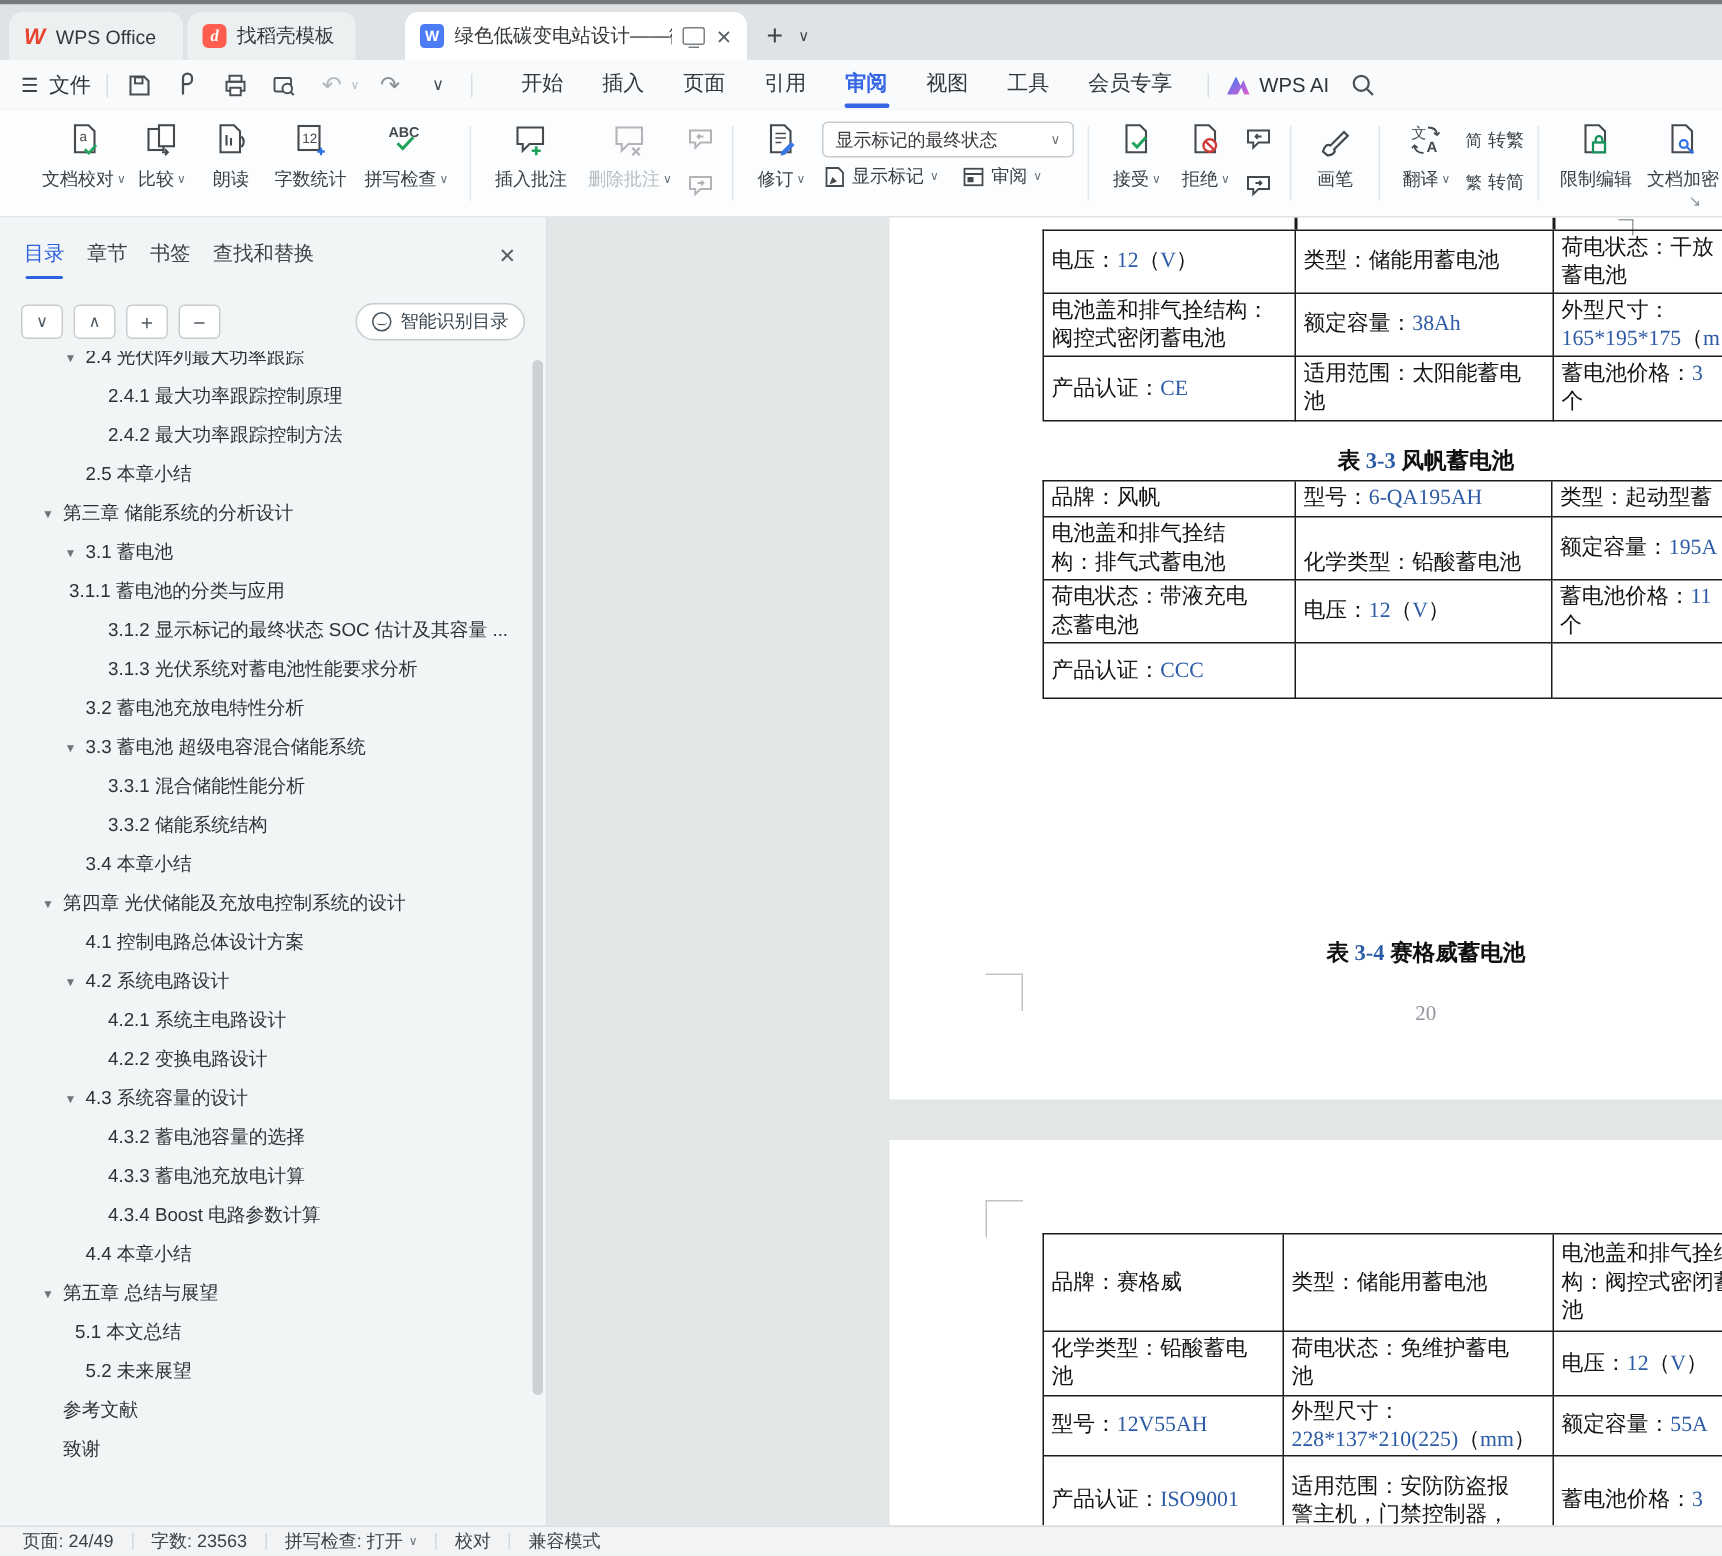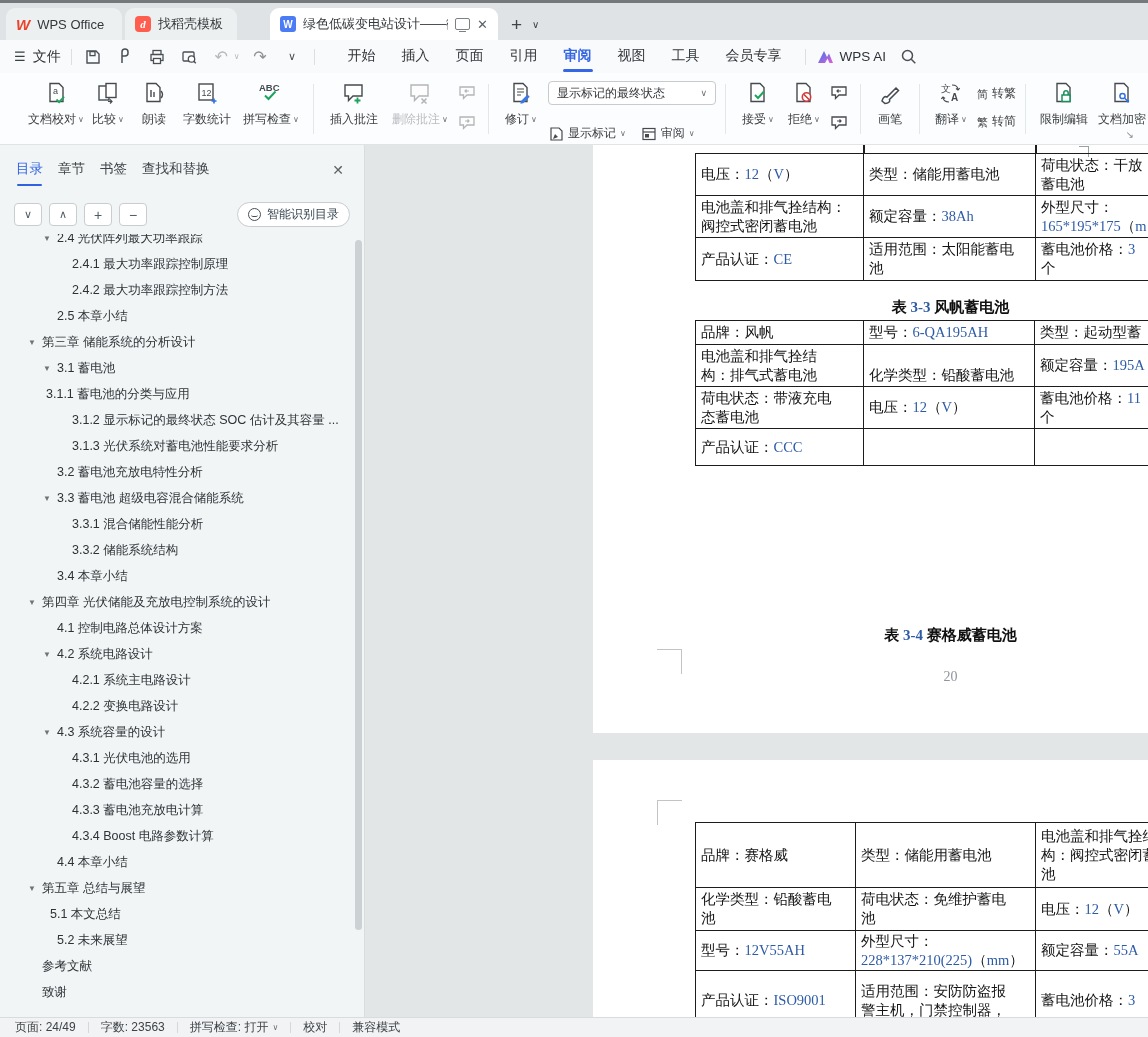--- a/index.html
+++ b/index.html
@@ -50,21 +50,21 @@
           padding:8px 0 0 28px;box-sizing:border-box;}
   .vdiv{width:1px;background:#e4e7e9;height:50px;margin:3px 9px 0;flex:none;}
   .tbtn{display:flex;flex-direction:column;align-items:center;gap:5px;width:56px;flex:none;}
   .tbtn svg{display:block;}
   .lbl{font-size:12px;color:#3c4043;white-space:nowrap;display:flex;align-items:center;gap:2px;}
   .dd::after{content:"∨";font-size:8px;color:#6b7075;}
   .dis .lbl{color:#b9bdc0;}
   .dis svg{opacity:.4;}
   .mini-col{display:flex;flex-direction:column;gap:9px;margin:3px 2px 0;flex:none;}
   .mini-col.dis svg{opacity:.4;}
-  .stack{display:flex;flex-direction:column;gap:20px;margin-left:4px;flex:none;}
+  .stack{display:flex;flex-direction:column;gap:4px;margin-left:4px;flex:none;}
   .combo{width:168px;height:24px;border:1px solid #c7cbce;border-radius:4px;background:#fff;
          display:flex;align-items:center;padding:0 8px;font-size:12px;color:#36393d;box-sizing:border-box;}
   .combo .sp{flex:1;}
   .combo::after{content:"∨";font-size:9px;color:#6b7075;}
   .srow{display:flex;gap:15px;align-items:center;}
   .sbtn{display:flex;align-items:center;gap:4px;font-size:12px;color:#3c4043;white-space:nowrap;}
   .cjkico{font-size:11px;color:#3c4043;border-radius:2px;line-height:12px;}
   .rexpand{position:absolute;right:14px;bottom:4px;font-size:10px;color:#8a9094;}
   
   .sidebar{position:absolute;top:145px;left:0;width:365px;bottom:20px;background:#f1f5f6;
@@ -480,24 +480,20 @@
         <div class="toc-row" style="padding-left: 58px;">
           <span class="caret"></span>
           <span>4.2.2 变换电路设计</span>
         </div>
         <div class="toc-row" style="padding-left: 43px;">
           <span class="caret">▼</span>
           <span>4.3 系统容量的设计</span>
         </div>
         <div class="toc-row" style="padding-left: 58px;">
           <span class="caret"></span>
-          <span>4.3.1 光伏电池的选用</span>
-        </div>
-        <div class="toc-row" style="padding-left: 58px;">
-          <span class="caret"></span>
           <span>4.3.2 蓄电池容量的选择</span>
         </div>
         <div class="toc-row" style="padding-left: 58px;">
           <span class="caret"></span>
           <span>4.3.3 蓄电池充放电计算</span>
         </div>
         <div class="toc-row" style="padding-left: 58px;">
           <span class="caret"></span>
           <span>4.3.4 Boost 电路参数计算</span>
         </div>

